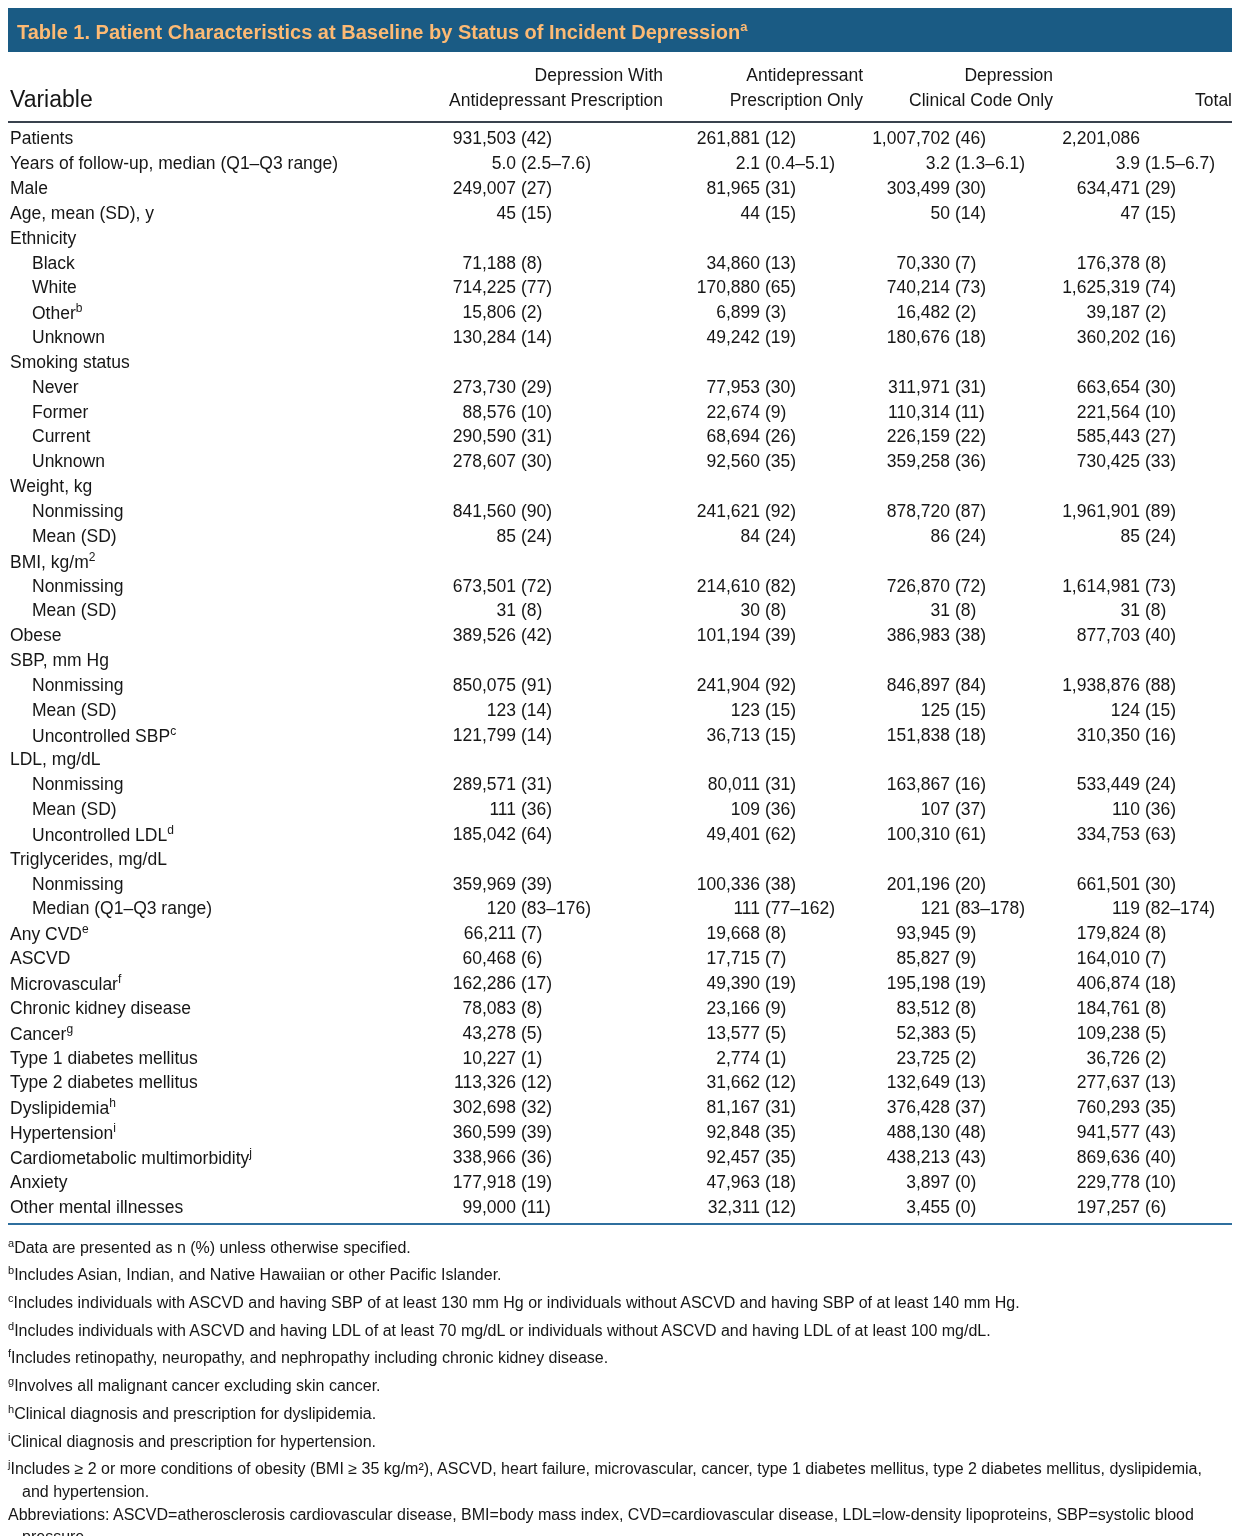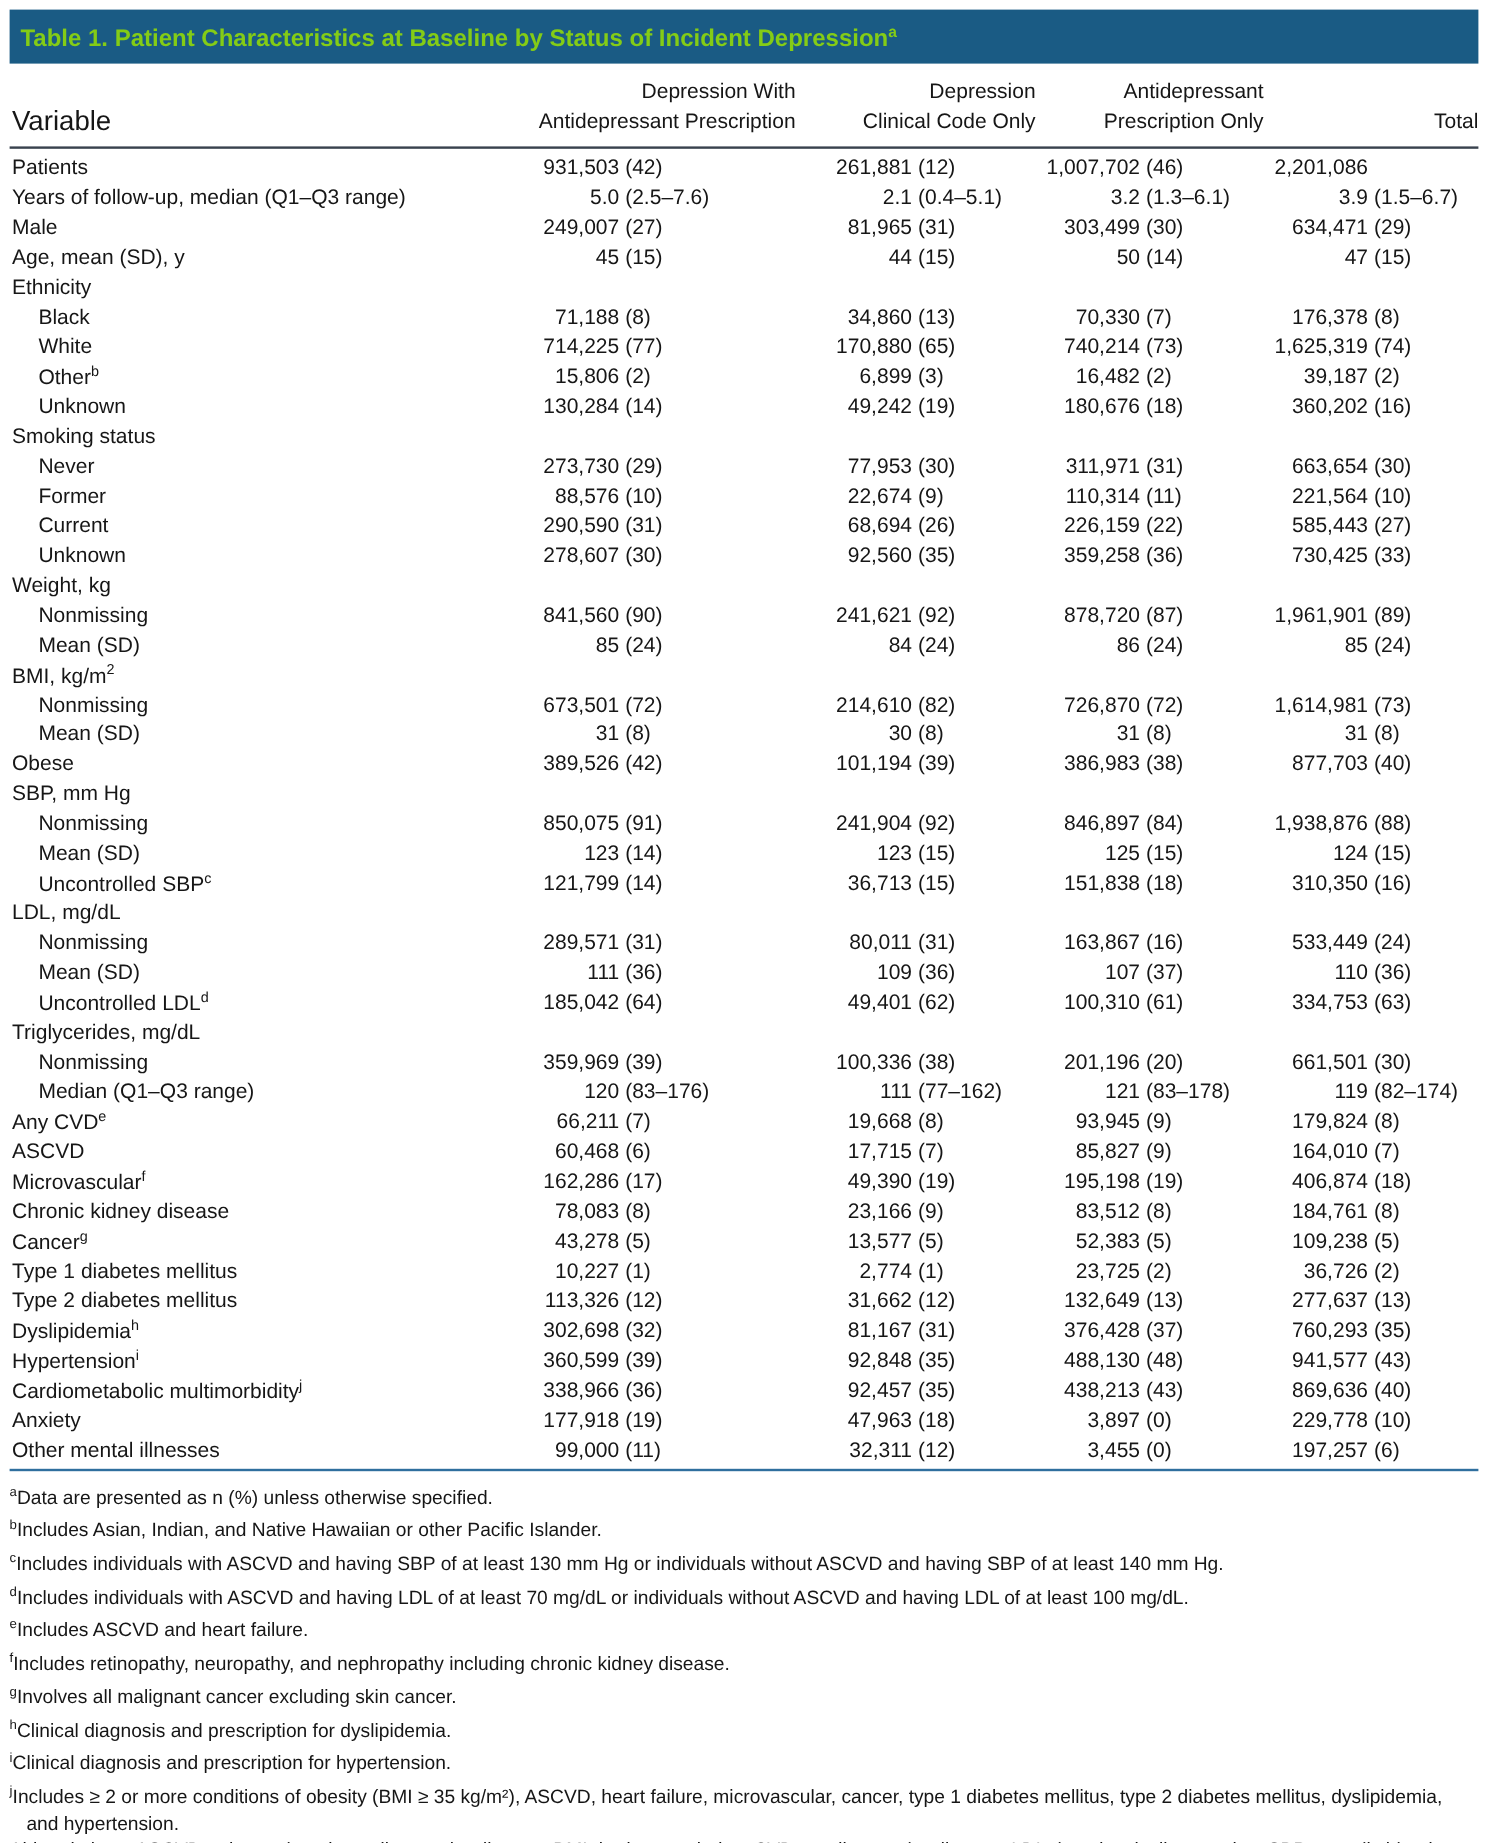--- a/index.html
+++ b/index.html
@@ -5,21 +5,21 @@
   * { box-sizing: border-box; }
   html, body { margin: 0; padding: 0; background: #ffffff; }
   body {
     width: 1242px; min-height: 1536px;
     font-family: "Liberation Sans", sans-serif;
     color: #161616;
   }
   .page { width: 1242px; height: 1536px; padding: 8px 10px 0 8px; display: flex; flex-direction: column; }
 
   .title-bar {
-    background: #1a5b84; color: #84cc16;
+    background: #1a5b84; color: #fdba74;
     font-size: 20px; font-weight: bold;
     padding: 7px 9px 8px 9px; line-height: 23px;
   }
   .title-bar sup { font-size: 13px; }
 
   .thead {
     display: grid; grid-template-columns: 385px 270px 200px 190px 1fr;
     align-items: end; padding: 11px 0 8px 0;
     border-bottom: 2px solid #39424e;
   }
@@ -62,26 +62,26 @@
   </div>
 
   <div class="thead">
     <div class="th-var">Variable</div>
 
   <div class="th-col">
         <div>Depression With</div>
         <div>Antidepressant Prescription</div>
       </div>
       <div class="th-col">
+        <div>Antidepressant</div>
+        <div>Prescription Only</div>
+      </div>
+      <div class="th-col">
         <div>Depression</div>
         <div>Clinical Code Only</div>
-      </div>
-      <div class="th-col">
-        <div>Antidepressant</div>
-        <div>Prescription Only</div>
       </div>
       <div class="th-col">
         <div>Total</div>
       </div>
     </div>
 
   <div id="tbody">
       <div class="row">
         <div class="lab">Patients</div>
         <div class="cell c0">
@@ -808,21 +808,20 @@
       </div>
     </div>
 
   <div class="rule-blue"></div>
 
   <div id="footnotes">
       <p class="fnote"><sup>a</sup>Data are presented as n (%) unless otherwise specified.</p>
       <p class="fnote"><sup>b</sup>Includes Asian, Indian, and Native Hawaiian or other Pacific Islander.</p>
       <p class="fnote"><sup>c</sup>Includes individuals with ASCVD and having SBP of at least 130 mm Hg or individuals without ASCVD and having SBP of at least 140 mm Hg.</p>
       <p class="fnote"><sup>d</sup>Includes individuals with ASCVD and having LDL of at least 70 mg/dL or individuals without ASCVD and having LDL of at least 100 mg/dL.</p>
-      <p class="fnote"><sup>e</sup>Includes ASCVD and heart failure.</p>
       <p class="fnote"><sup>f</sup>Includes retinopathy, neuropathy, and nephropathy including chronic kidney disease.</p>
       <p class="fnote"><sup>g</sup>Involves all malignant cancer excluding skin cancer.</p>
       <p class="fnote"><sup>h</sup>Clinical diagnosis and prescription for dyslipidemia.</p>
       <p class="fnote"><sup>i</sup>Clinical diagnosis and prescription for hypertension.</p>
       <p class="fnote"><sup>j</sup>Includes ≥ 2 or more conditions of obesity (BMI ≥ 35 kg/m²), ASCVD, heart failure, microvascular, cancer, type 1 diabetes mellitus, type 2 diabetes mellitus, dyslipidemia, and hypertension.</p>
       <p class="fnote">Abbreviations: ASCVD=atherosclerosis cardiovascular disease, BMI=body mass index, CVD=cardiovascular disease, LDL=low-density lipoproteins, SBP=systolic blood pressure.</p>
     </div>
 
 </div>
 

